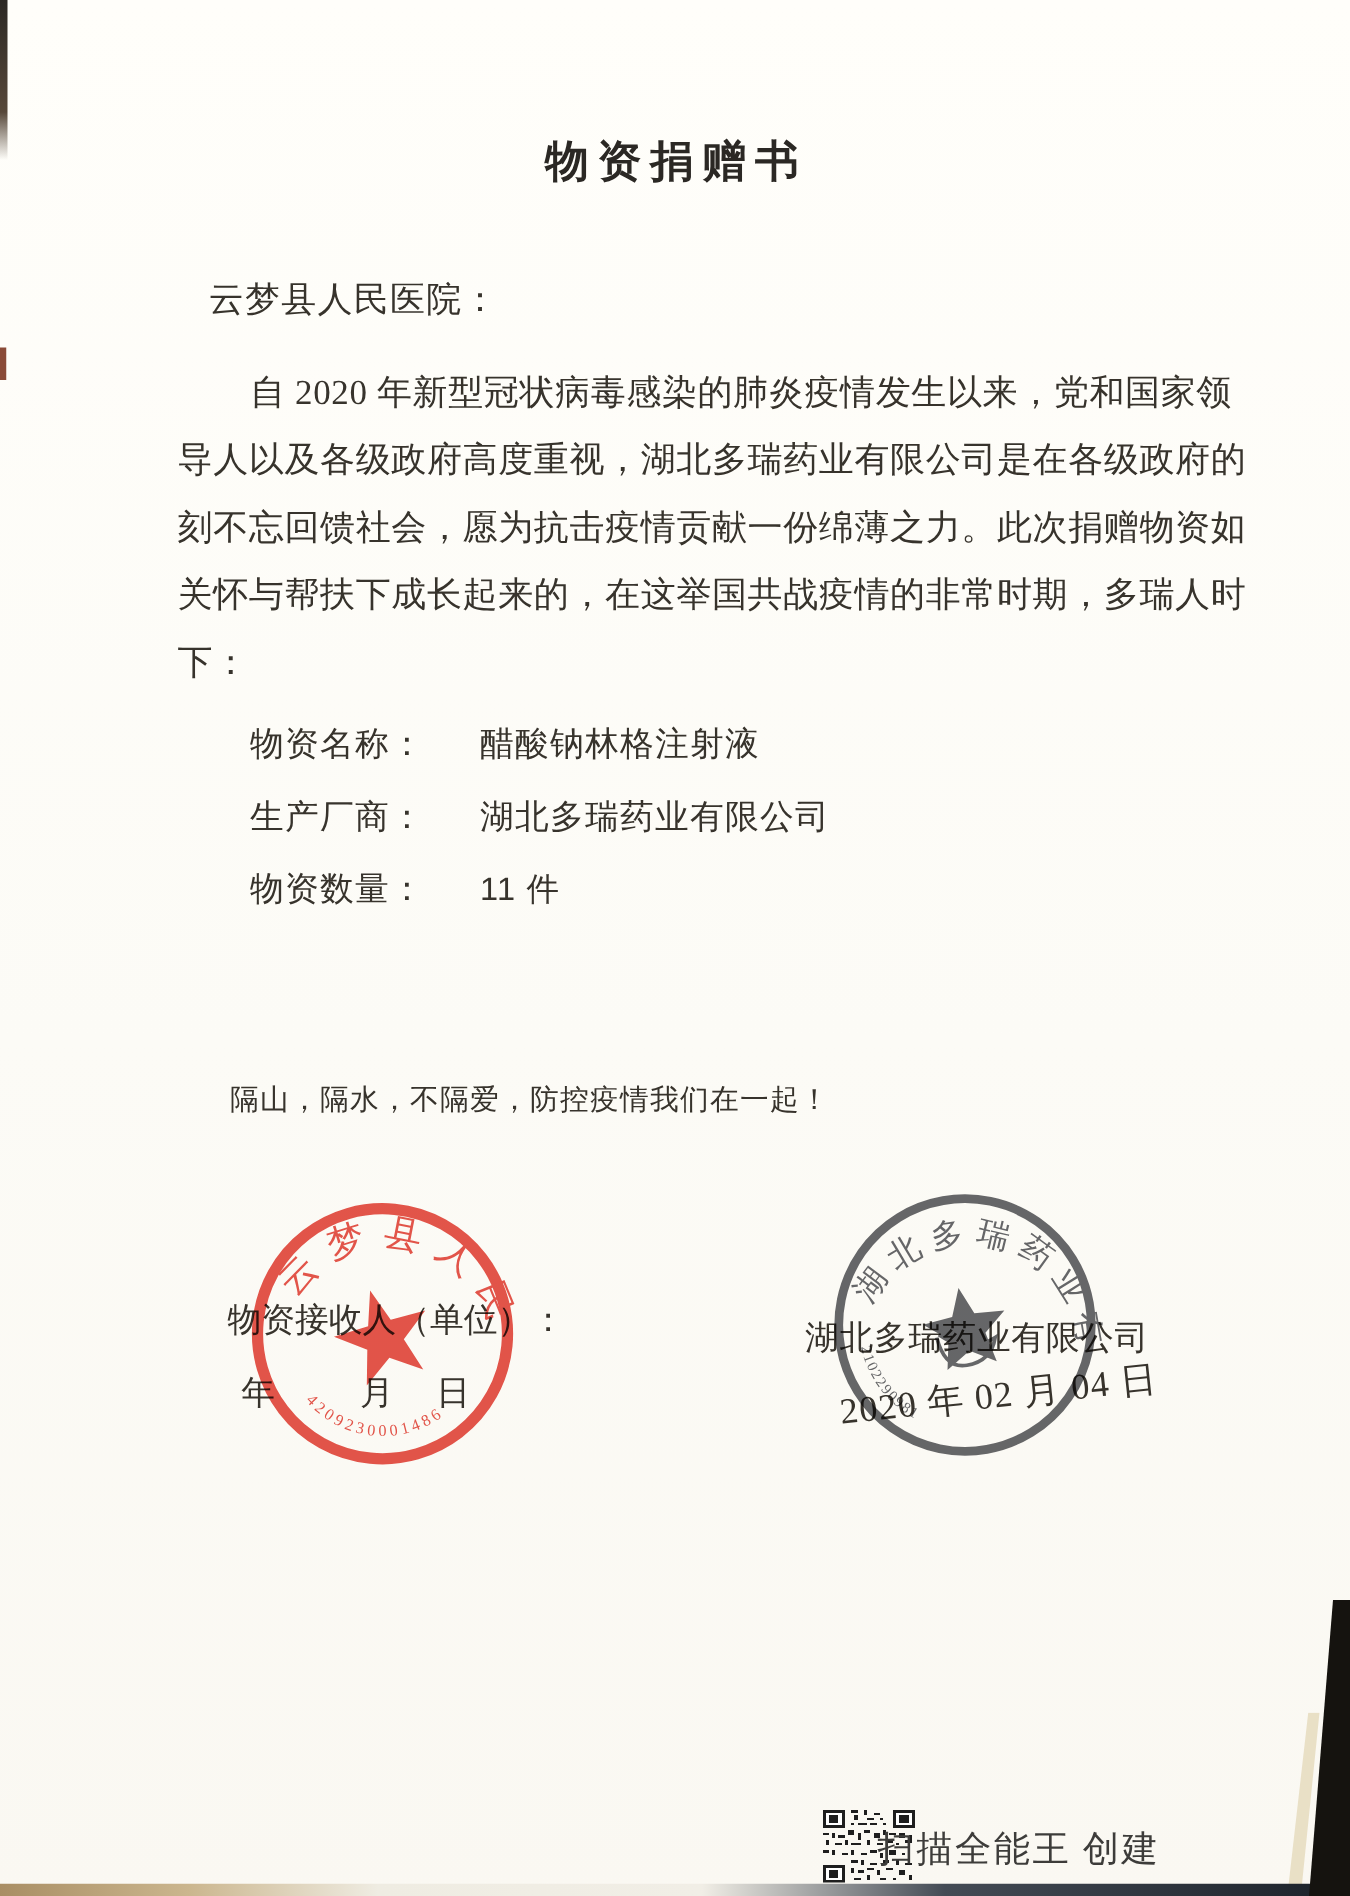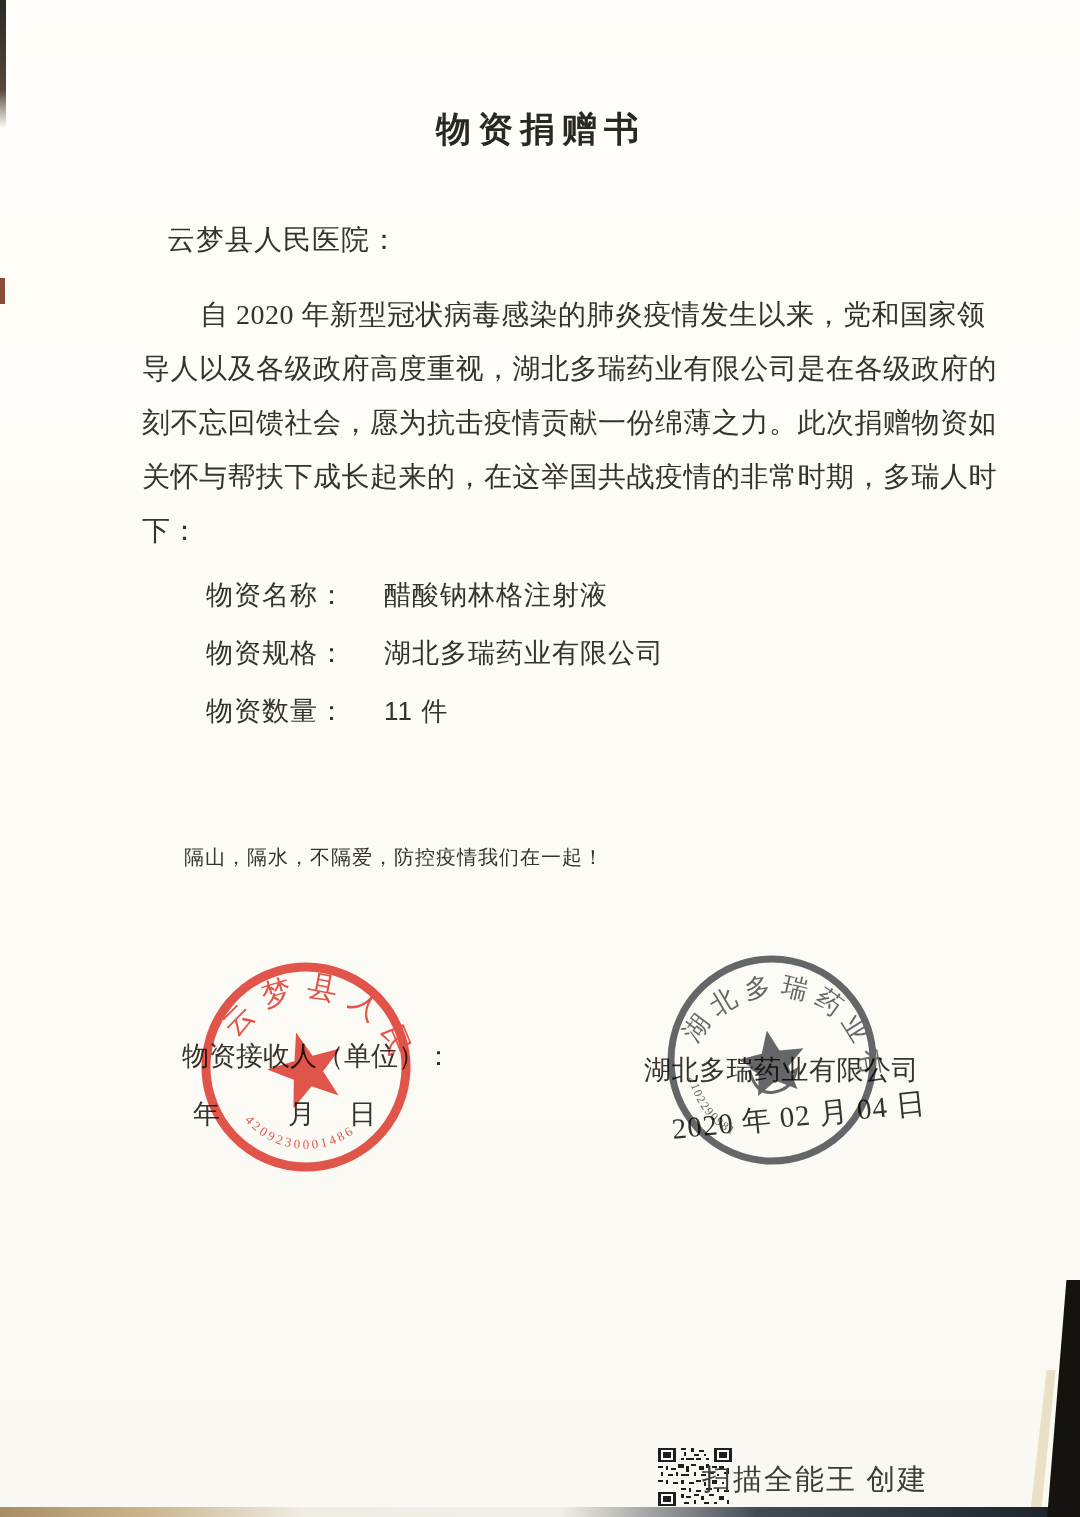--- a/index.html
+++ b/index.html
@@ -11,25 +11,25 @@
   }
   .doc-title{
     position:absolute;left:436px;top:106px;
     font-size:35px;font-weight:700;letter-spacing:7px;color:#2b2824;
   }
   .salutation{position:absolute;left:167px;top:221px;font-size:28px;letter-spacing:1px;}
   .body-paragraph{position:absolute;left:142px;top:288px;width:800px;font-size:28px;}
   .body-paragraph .pline{white-space:nowrap;height:54px;line-height:54px;letter-spacing:.5px;}
   .body-paragraph .pline.first{padding-left:58px;}
   .items{position:absolute;left:200px;top:566px;font-size:27px;}
-  .item-row{display:flex;height:58px;line-height:58px;text-align:center;}
+  .item-row{display:flex;height:58px;line-height:58px;}
   .item-row .ilabel{min-width:152px;letter-spacing:1px;}
   .item-row .ivalue{margin-left:32px;letter-spacing:1px;}
   .item-row .ivalue.sans{font-family:"Liberation Sans","DejaVu Sans",sans-serif;font-size:26px;}
-  .slogan{position:absolute;left:184px;top:844px;font-size:20px;letter-spacing:1px;}
+  .slogan{position:absolute;left:184px;top:864px;font-size:23px;letter-spacing:1px;}
   .receiver-label{position:absolute;left:182px;top:1038px;font-size:27px;z-index:2;}
   .receiver-date{position:absolute;left:193px;top:1096px;font-size:27px;z-index:2;display:flex;}
   .receiver-date .du2{margin-left:68px;}
   .receiver-date .du3{margin-left:34px;}
   .donor-company{position:absolute;left:644px;top:1052px;font-size:27px;z-index:2;letter-spacing:.5px;}
   .donor-date{position:absolute;left:672px;top:1110px;font-size:29px;z-index:2;transform:rotate(-6deg);transform-origin:left center;letter-spacing:1px;}
   .stamp{position:absolute;width:232px;height:232px;z-index:3;mix-blend-mode:multiply;}
   .stamp.hospital{left:190px;top:951px;opacity:.88;}
   .stamp.company{left:656px;top:944px;opacity:.78;filter:blur(.3px);}
   .qr{position:absolute;left:658px;top:1448px;width:74px;height:58px;}
@@ -62,21 +62,21 @@
     <div class="pline">关怀与帮扶下成长起来的，在这举国共战疫情的非常时期，多瑞人时</div>
     <div class="pline">下：</div>
   </div>
 
   <div class="items">
     <div class="item-row">
       <span class="ilabel">物资名称：</span>
       <span class="ivalue">醋酸钠林格注射液</span>
     </div>
     <div class="item-row">
-      <span class="ilabel">物资规格：</span>
+      <span class="ilabel">生产厂商：</span>
       <span class="ivalue">湖北多瑞药业有限公司</span>
     </div>
     <div class="item-row">
       <span class="ilabel">物资数量：</span>
       <span class="ivalue sans">11 件</span>
     </div>
   </div>
 
   <div class="slogan">隔山，隔水，不隔爱，防控疫情我们在一起！</div>
 

